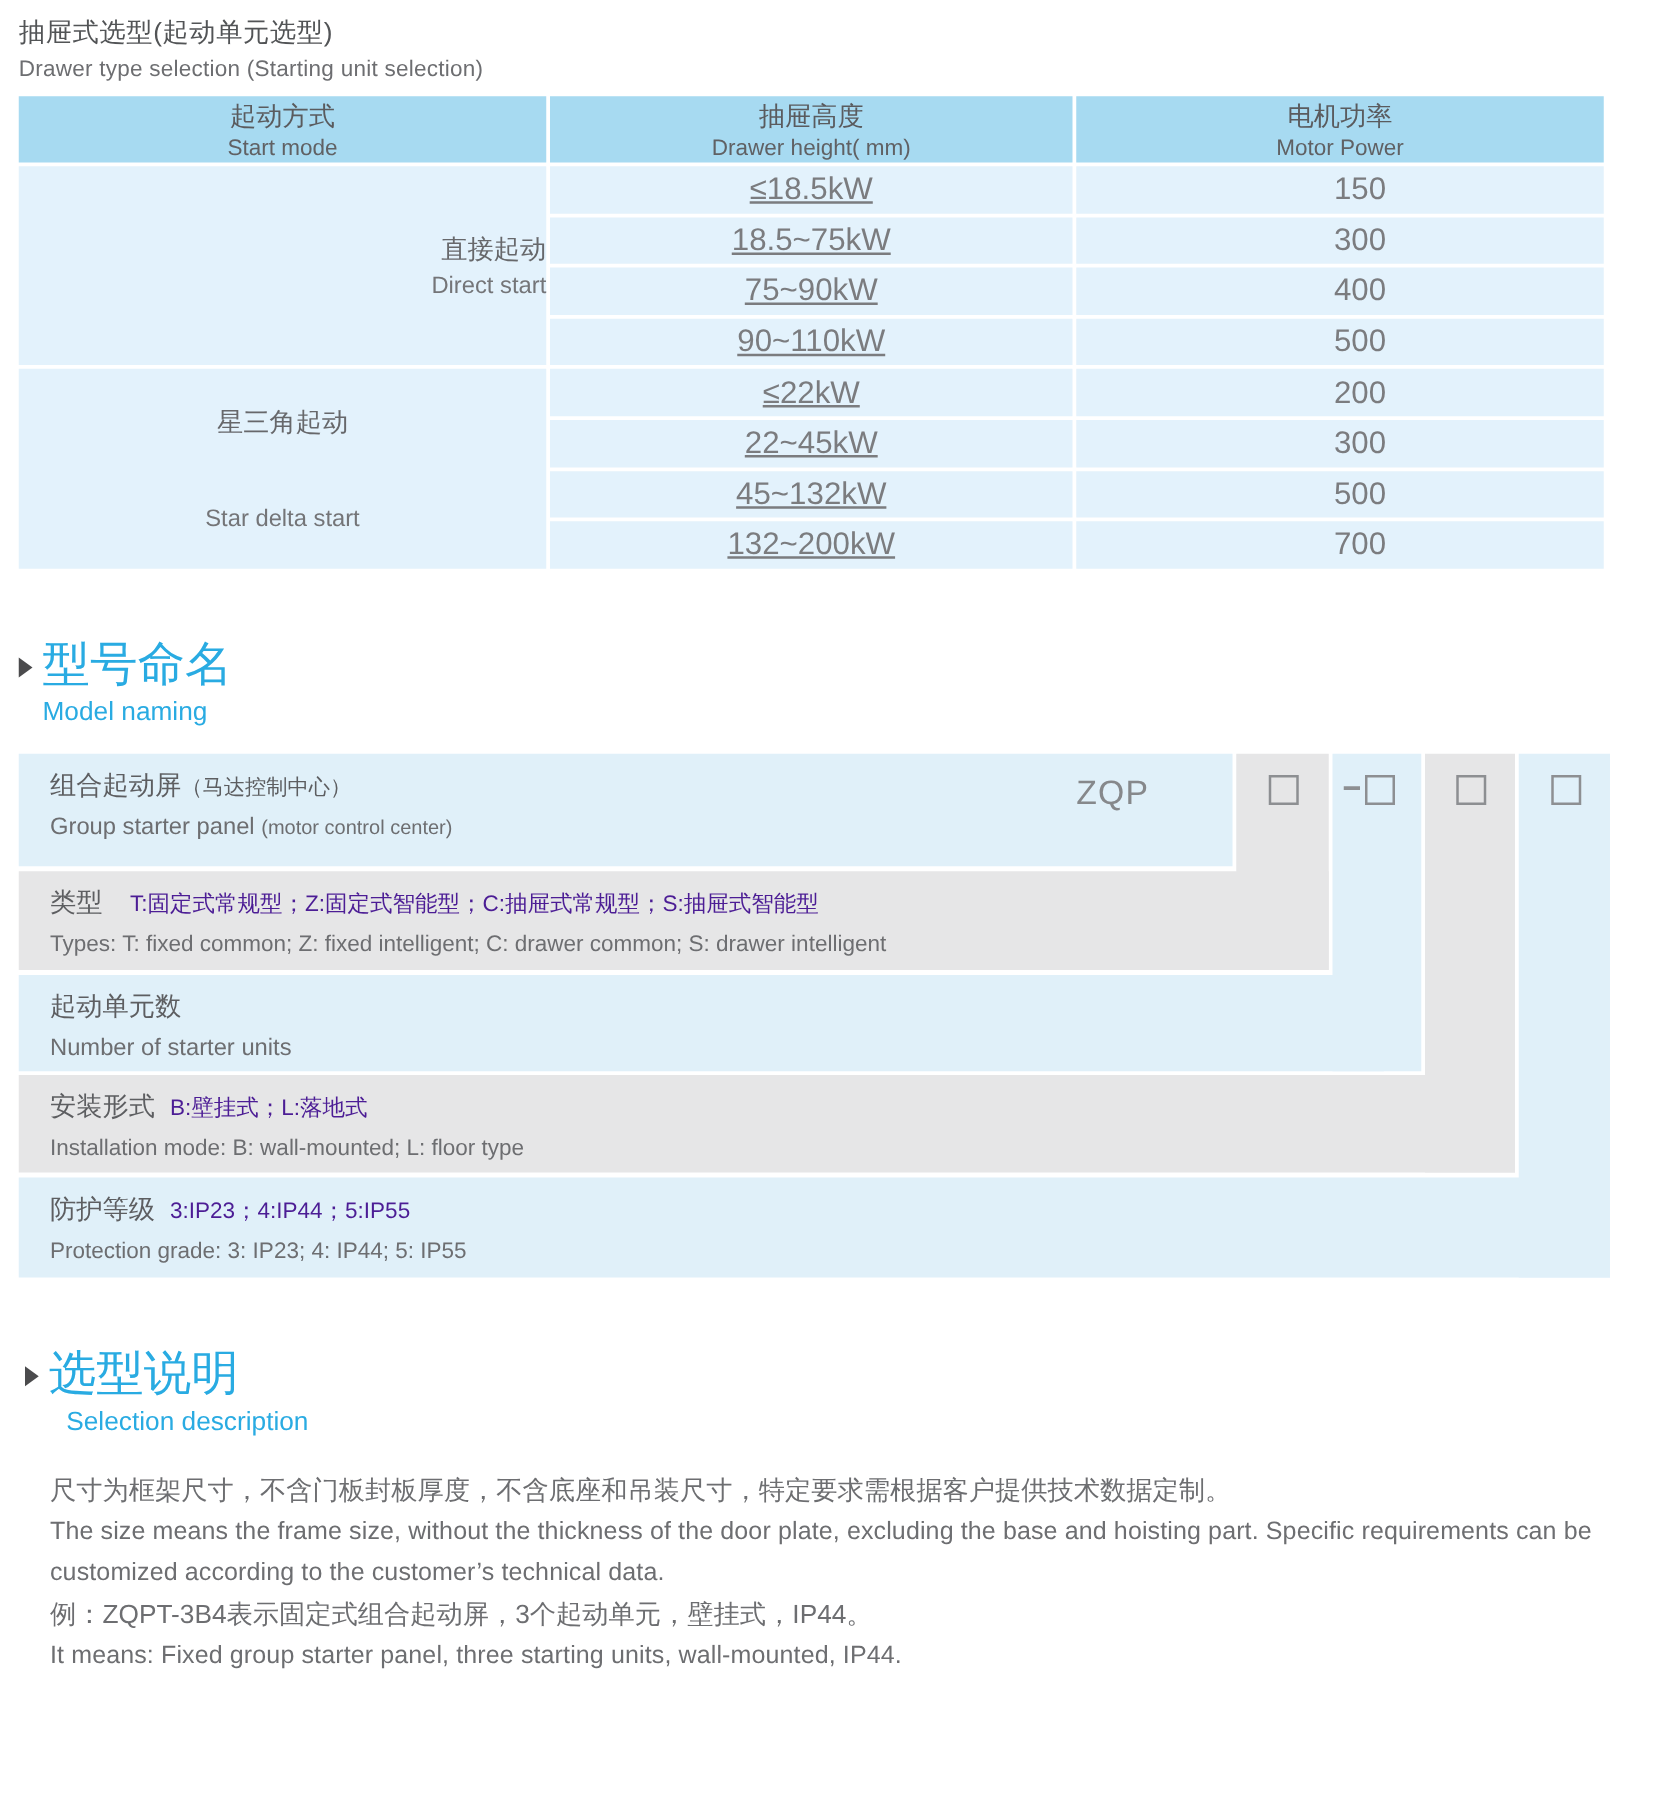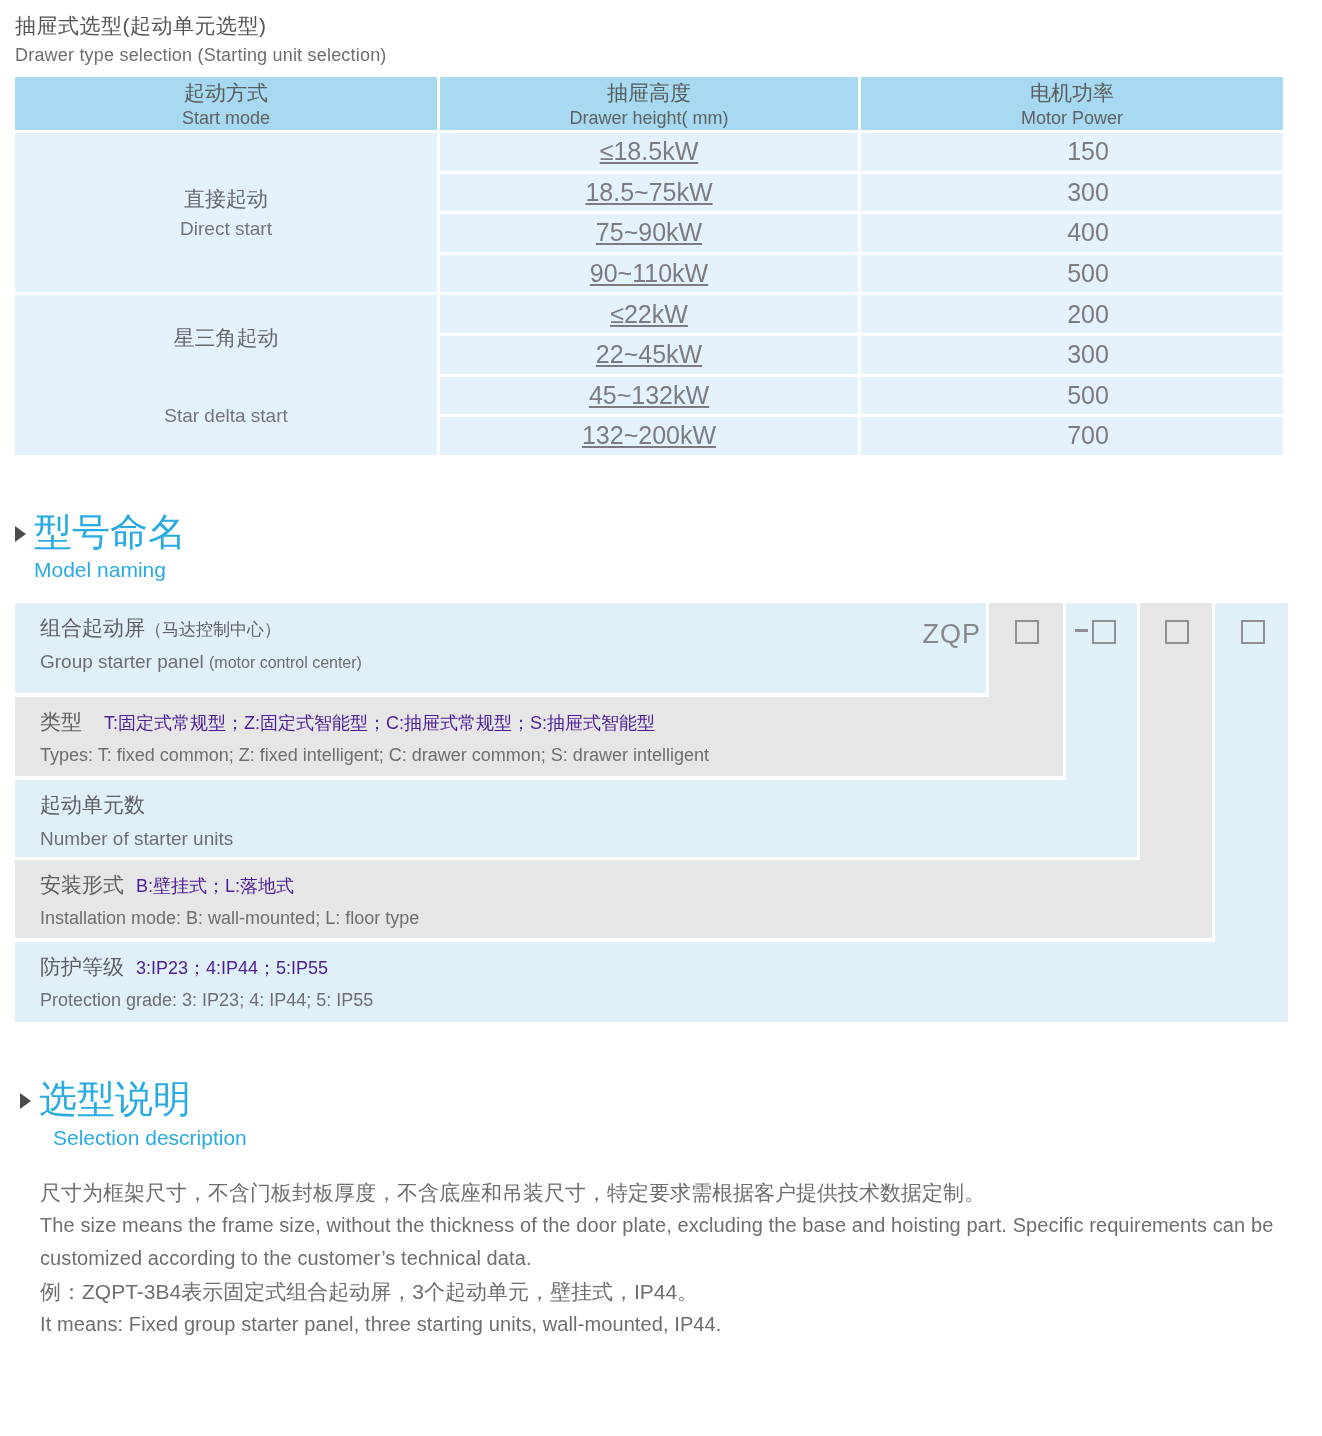--- a/index.html
+++ b/index.html
@@ -24,21 +24,21 @@
   }
   .th { background:#a7daf1; display:flex; flex-direction:column; align-items:center; justify-content:center; }
   .th .zh { font-size:21px; color:#5a5b5e; }
   .th .en { font-size:18px; color:#606164; margin-top:1px; }
   .cell { background:#e3f2fc; display:flex; align-items:center; justify-content:center;
           font-size:25px; color:#7b7c7f; }
   .group { background:#e3f2fc; display:flex; flex-direction:column; align-items:center; justify-content:center; }
   .group .zh { font-size:21px; color:#67686b; }
   .group .en { font-size:19px; color:#747578; margin-top:5px; }
   .c2 { grid-column:2;text-decoration:underline; } .c3 { grid-column:3;padding-left:32px; }
-  .g1 { grid-column:1; grid-row:2 / span 4; }
+  .g1 { grid-column:1; grid-row:2 / span 4;align-items:flex-end; }
   .g2 { grid-column:1; grid-row:6 / span 4;gap:48px; }
   .r2{grid-row:2}.r3{grid-row:3}.r4{grid-row:4}.r5{grid-row:5}
   .r6{grid-row:6}.r7{grid-row:7}.r8{grid-row:8}.r9{grid-row:9}
 
   
   .sec-head { display:flex; align-items:flex-start; margin-top:56px; margin-left:15px; }
   .sec-head.second { margin-left:20px; }
   .tri { width:0; height:0; border-left:11px solid #4b4b4d;
          border-top:8px solid transparent; border-bottom:8px solid transparent; margin-top:15px; }
   .sec-body { margin-left:8px; }
@@ -60,21 +60,21 @@
   .nr4 { left:0; top:257px; width:1197px; height:78px; }
   .ncD { left:1200px; top:0; width:73px; height:419px; }
   .nr5 { left:0; top:339px; width:1273px; height:80px; }
   .ntext { padding:11px 0 0 25px; }
   .nzh  { font-size:21px; color:#5d5e61; }
   .nzh-small { font-size:17px; color:#5d5e61; }
   .ndet { font-size:18px; color:#4c1d95; margin-left:22px; }
   .nen  { font-size:19px; color:#6d6e71; margin-top:9px; }
   .nen-small { font-size:16px; }
   .nen18 { font-size:18px; }
-  .zqp { position:absolute; top:16px; left:846px; width:120px; text-align:right;
+  .zqp { position:absolute; top:16px; left:846px; width:120px; text-align:left;
          font-size:27px; color:#86888b; letter-spacing:1px; }
   .pbox { position:absolute; top:17px; width:20px; height:20px;
           border:2px solid #8d8f92; background:transparent; }
   .pb1 { left:1000px; } .pb2 { left:1077px; } .pb3 { left:1150px; } .pb4 { left:1226px; }
   .ndash { position:absolute; top:26px; left:1060px; width:13px; height:3px; background:#8d8f92; }
 
   
   .sel-text { margin:26px 0 0 40px; width:1252px; }
   .sel-text p { margin:0; font-size:21px; color:#6d6e71; line-height:33px; }
   .sel-text p.en { font-size:20px; letter-spacing:0.1px; }

